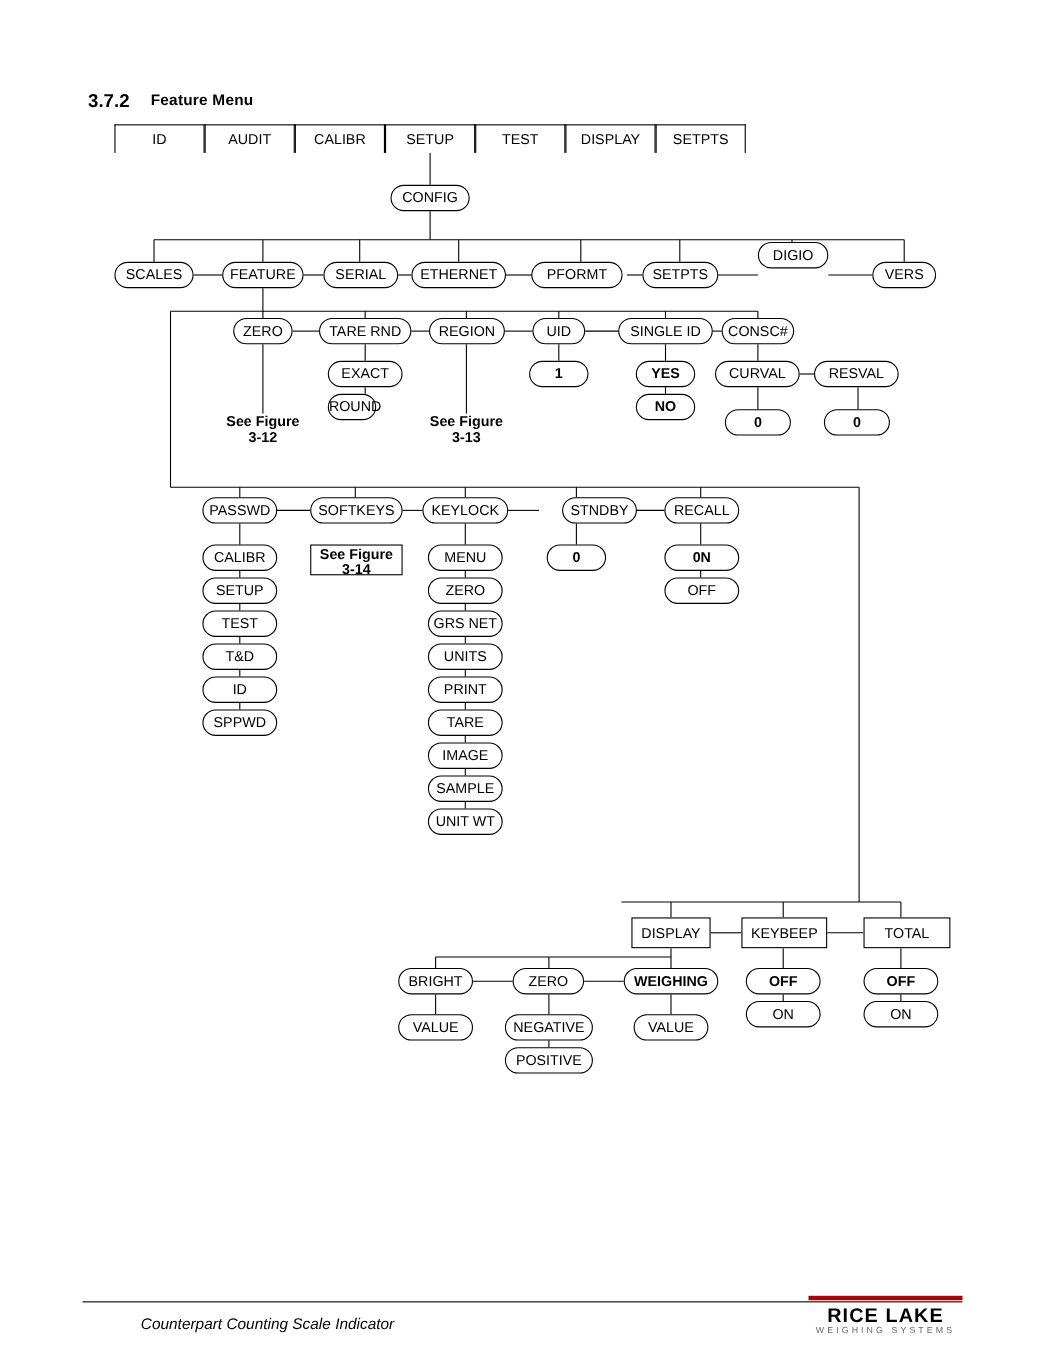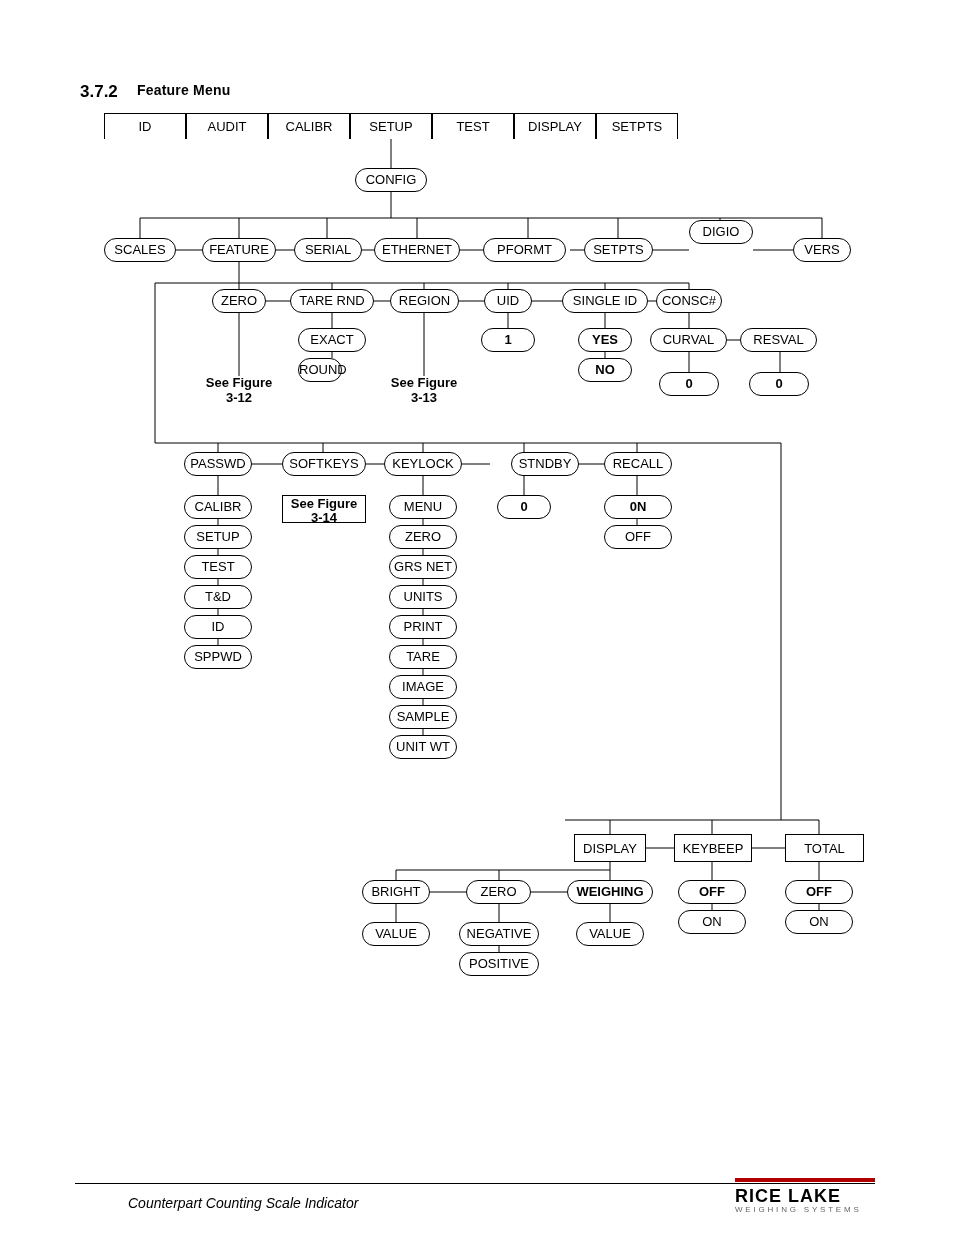--- a/index.html
+++ b/index.html
@@ -8,21 +8,21 @@
 .heading-txt{position:absolute;font-weight:700;color:#000;font-size:14px;font-family:"Arial Black",Arial,sans-serif;letter-spacing:.2px}
 .tab{position:absolute;font-size:13px;text-align:center;width:82px;height:26px;line-height:26px;border:1px solid #000;border-bottom:none;box-sizing:border-box}
 .pill{position:absolute;font-size:13px;text-align:center;height:24px;line-height:22px;border:1px solid #000;border-radius:12px;box-sizing:border-box;background:#fff}
 .pillb{font-weight:700}
 .rect{position:absolute;font-size:13px;text-align:center;height:28px;line-height:28px;border:1px solid #000;box-sizing:border-box;background:#fff}
 .note{position:absolute;font-size:13px;font-weight:700;text-align:center;line-height:1.15}
 line{stroke:#000;stroke-width:1}
 .footer-line{position:absolute;left:75px;width:800px;top:1183px;border-top:1px solid #000}
 .footer-pg{position:absolute;left:75px;top:1256px;font-size:14px}
 .footer-title{position:absolute;left:128px;top:1195px;font-size:14px;font-style:italic}
-.logo{position:absolute;right:79px;top:1178px;text-align:left}
+.logo{position:absolute;right:79px;top:1178px;text-align:center}
 .logo-bar{height:4px;width:140px;background:#b00000;margin-bottom:4px}
 .logo-main{font-weight:900;font-size:18px;letter-spacing:1px;color:#000}
 .logo-sub{font-size:8px;letter-spacing:2.8px;color:#666;margin-top:-2px}
 svg{position:absolute;left:0;top:0;pointer-events:none}
 </style>
 </head>
 <body>
 
 <div class="page">
 <div class="heading-num" style="left:80px;top:82px">3.7.2</div>

